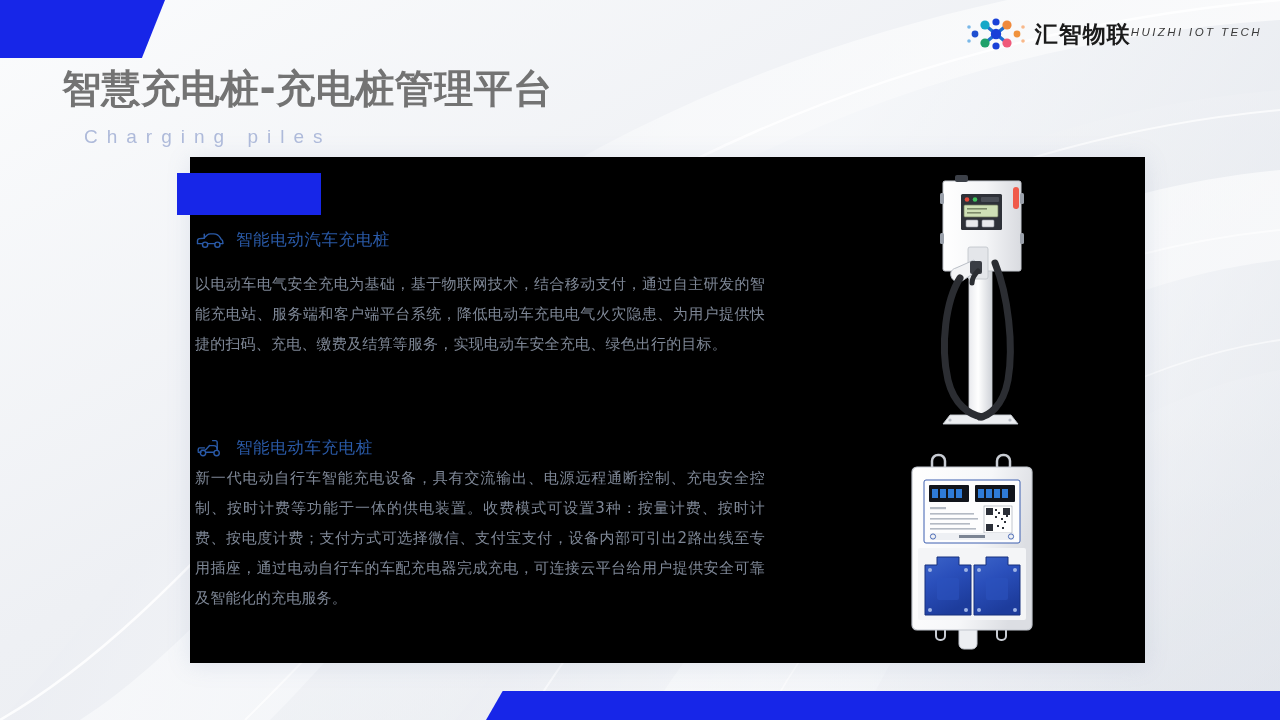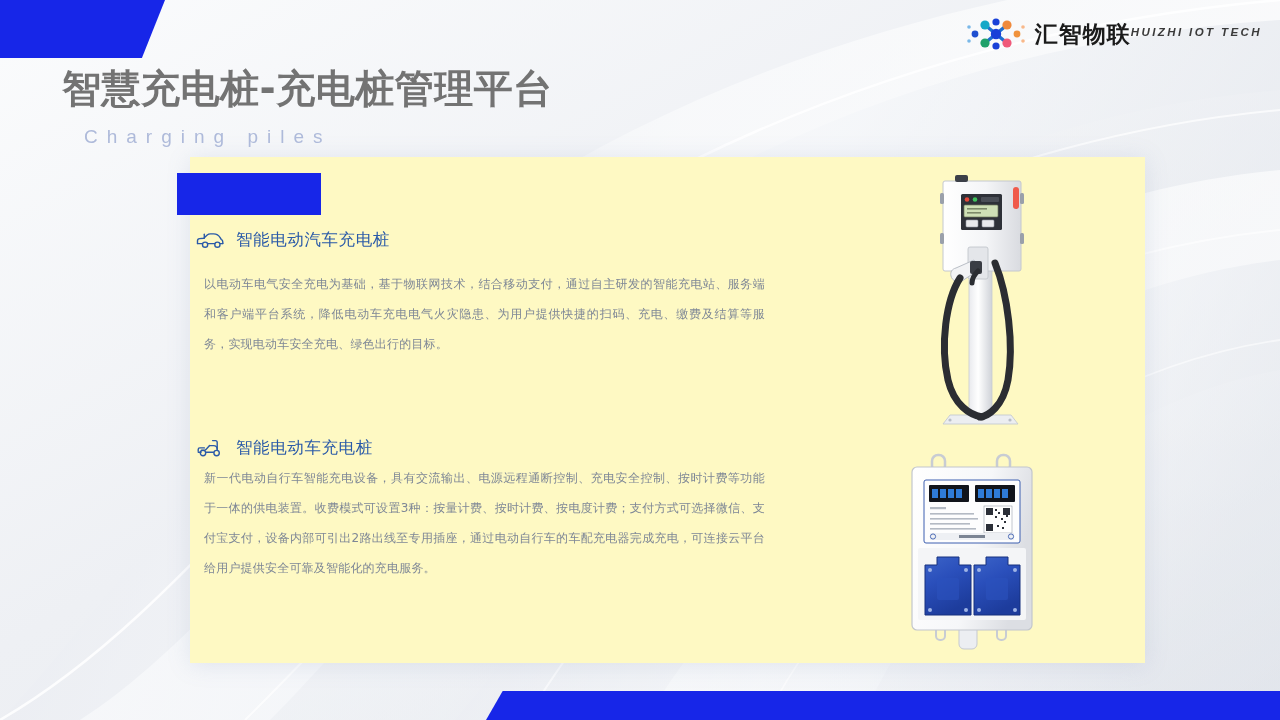--- a/index.html
+++ b/index.html
@@ -45,29 +45,29 @@
   
   #brand { position:absolute; right:18px; top:14px; display:flex; align-items:center; gap:8px; }
   #brand-mark { width:62px; height:40px; display:block; }
   #brand-text { display:flex; align-items:flex-start; line-height:1; }
   #brand-name-cn {
     font-size:23px; font-weight:bold; color:#1b1b1b; letter-spacing:1px;
     font-family:"DejaVu Sans","Liberation Sans",sans-serif;
   }
   #brand-name-en {
     font-size:11.5px; color:#3a3a3a; letter-spacing:2.4px; margin-top:4px;
-    font-style:italic; font-weight:bold;
+    font-style:italic; font-weight:normal;
     font-family:"Liberation Sans",sans-serif;
   }
 
   
   #content-card {
     position:absolute; z-index:4;
     left:190px; top:157px; width:955px; height:506px;
-    background:#fef9c3;
+    background:#000000;
     box-shadow:0 2px 22px rgba(120,135,175,0.17);
   }
 
   #section-tag {
     position:absolute; z-index:6;
     left:177px; top:173px; width:144px; height:42px;
     background:#1726e8;
   }
 
   .card-inner { position:absolute; left:0; top:0; width:100%; height:100%; }
@@ -77,22 +77,22 @@
   #block-car  { top:72px; }
   #block-bike { top:280px; }
 
   .section-head { display:flex; align-items:center; gap:11px; padding-left:5px; }
   .section-icon { width:30px; height:22px; flex:0 0 auto; display:block; }
   .section-title {
     font-size:16.5px; color:#2a5aa8; font-weight:normal; letter-spacing:0.6px;
     font-family:"DejaVu Sans","Liberation Sans",sans-serif; white-space:nowrap;
   }
   .section-body {
-    margin-top:18px; padding-left:14px;
-    font-size:12px; line-height:30px; color:#7e8796;
+    margin-top:18px; padding-left:5px;
+    font-size:15px; line-height:30px; color:#7e8796;
     letter-spacing:0.2px; text-align:justify;
     font-family:"DejaVu Sans","Liberation Sans",sans-serif;
   }
   #block-bike .section-body { margin-top:4px; }
 
   
   .product-figure { position:absolute; }
   #product-ev   { left:700px; top:8px;   width:215px; height:265px; }
   #product-wall { left:695px; top:290px; width:215px; height:205px; }
   .product-svg { width:100%; height:100%; display:block; }

